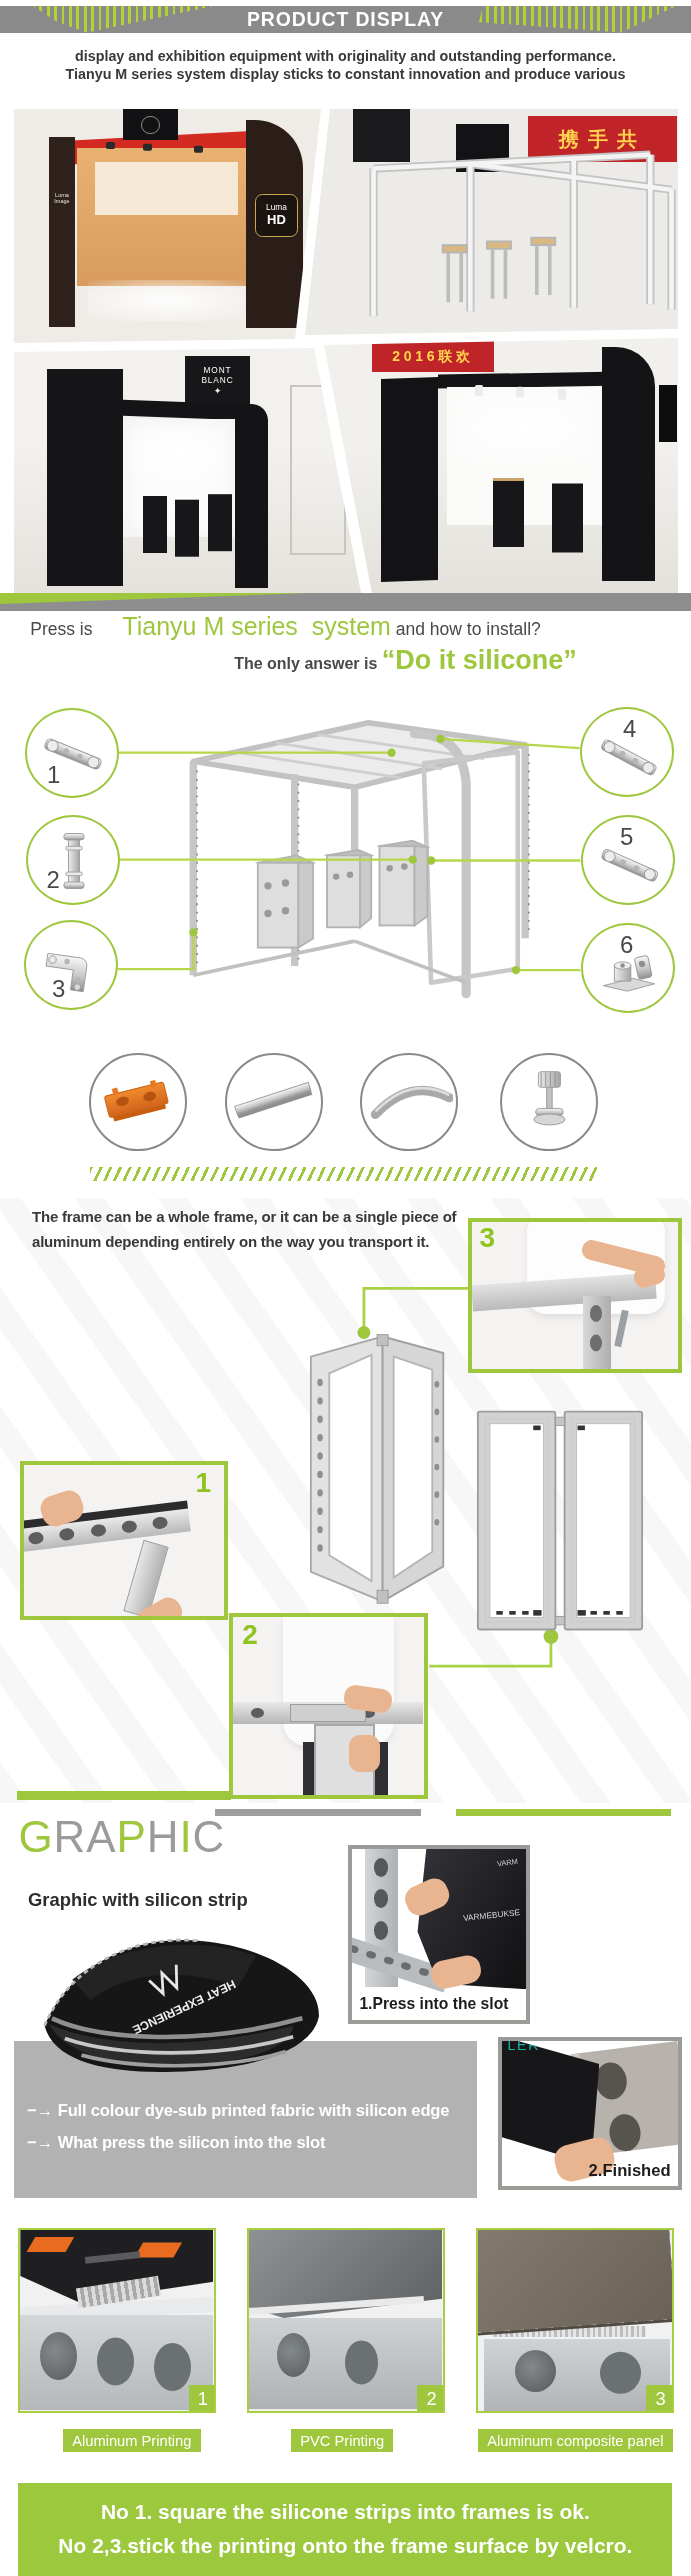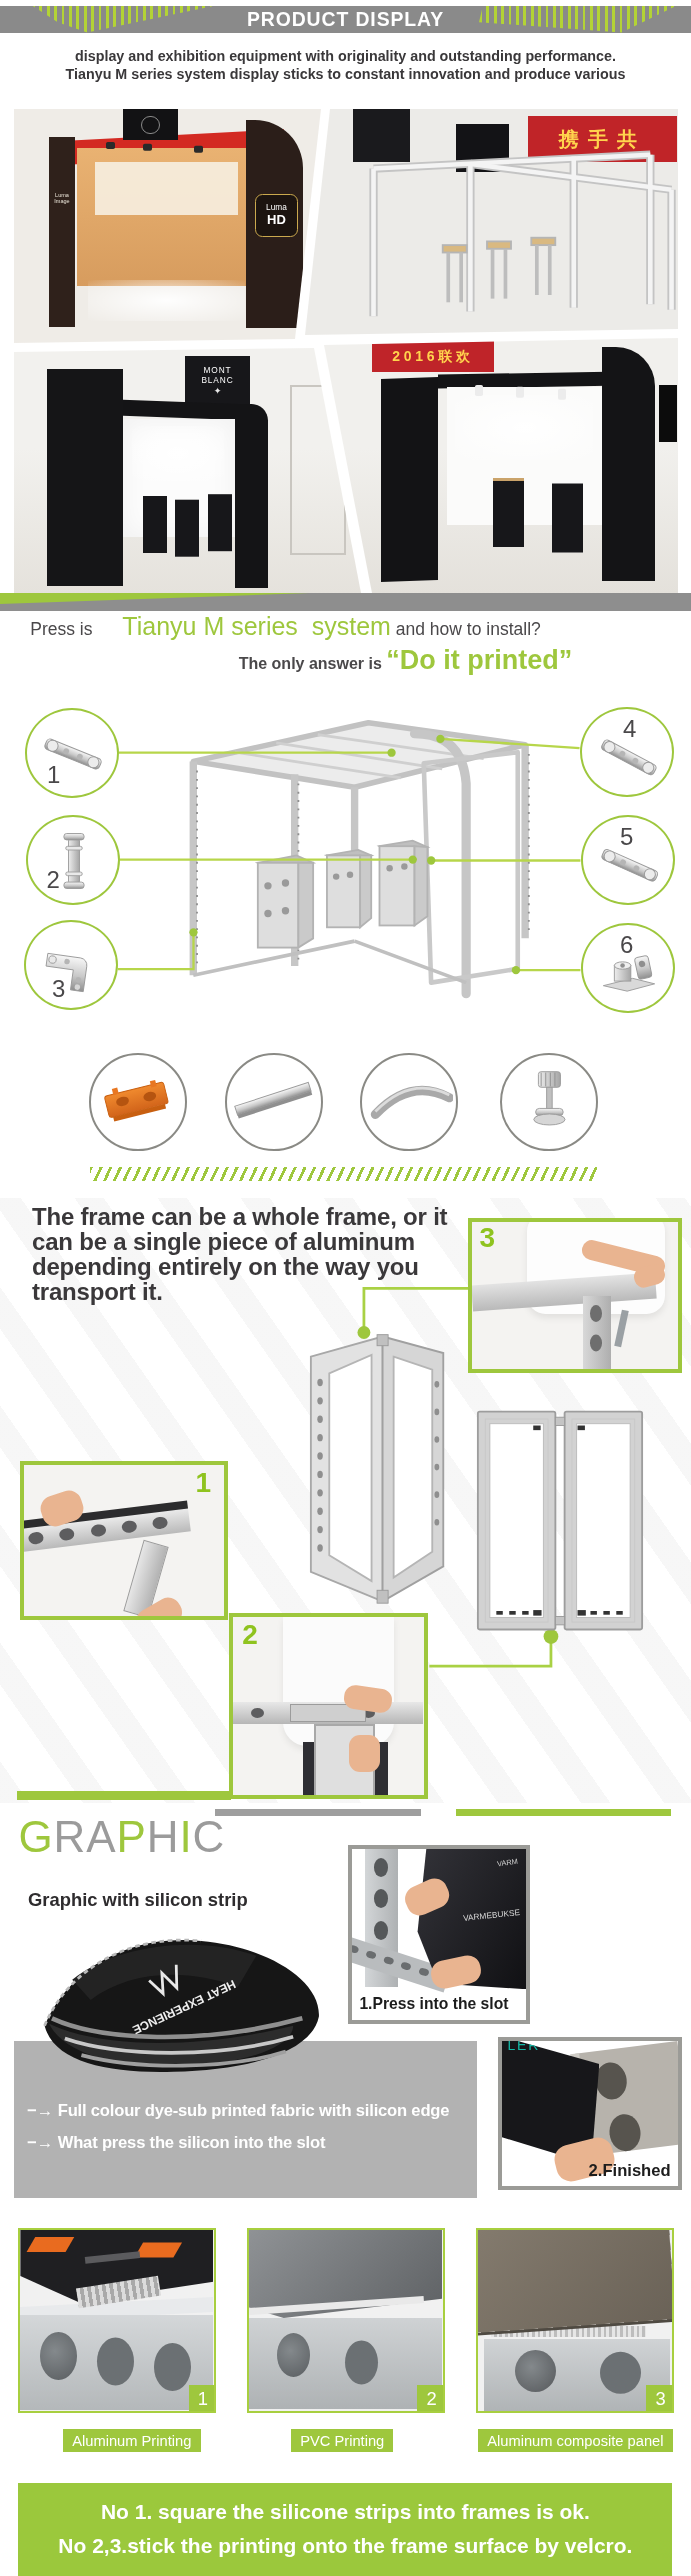--- a/index.html
+++ b/index.html
@@ -31,21 +31,21 @@
   .q2 .b{font-size:27px;font-weight:bold;color:var(--green);}
   
   .callout{position:absolute;width:94px;height:90px;border:2.8px solid var(--green);border-radius:50%;background:#fff;box-sizing:border-box;}
   .callout .num{position:absolute;font-size:24px;color:#4a484a;}
   .callout svg{position:absolute;left:13px;top:11px;}
   .pcircle{position:absolute;width:98px;height:98px;border:2.8px solid #8a8a85;border-radius:50%;background:#fff;box-sizing:border-box;}
   .pcircle svg{position:absolute;left:5.5px;top:13px;}
   .slashes{left:90px;top:1167px;width:507px;height:14px;background:repeating-linear-gradient(115deg,var(--green) 0 2.8px,rgba(0,0,0,0) 2.8px 8.8px);}
   
   .stripesbg{left:0;top:1198px;width:691px;height:605px;background:repeating-linear-gradient(55deg,rgba(175,175,175,0.10) 0 24px,rgba(255,255,255,0) 24px 68px);}
-  .frame-par{left:32px;top:1204px;width:431px;font-size:24px;line-height:25px;font-weight:bold;color:#3a383a;letter-spacing:-0.2px;}
+  .frame-par{left:32px;top:1204px;width:431px;font-size:15px;line-height:25px;font-weight:bold;color:#3a383a;letter-spacing:-0.2px;}
   .step-photo{position:absolute;border:4.6px solid var(--green);background:#f4f3f1;box-sizing:border-box;overflow:hidden;}
   .stepnum{position:absolute;font-size:28px;font-weight:bold;color:#8fc31f;z-index:5;}
   
   .bar{position:absolute;}
   .gtitle{left:18.4px;top:1812px;font-size:44px;letter-spacing:0.9px;font-weight:normal;white-space:nowrap;}
   .gsub{left:28px;top:1889px;font-size:18.4px;font-weight:bold;color:#2e2c2e;}
   .graybox{left:14px;top:2041px;width:463px;height:157px;background:var(--panel-gray);box-sizing:border-box;padding:59px 9.2px 0 13px;}
   .bullet{color:#fff;font-weight:bold;font-size:16.6px;line-height:22px;padding-left:37px;text-indent:-37px;letter-spacing:-0.2px;margin-bottom:10px;}
   .bullet .arr{letter-spacing:0;}
   .gphoto{position:absolute;border:4.6px solid #9b9b97;background:#fff;box-sizing:border-box;overflow:hidden;}
@@ -187,21 +187,21 @@
     <div class="abs divider-wedge"></div>
   </div>
 
   <div class="abs q1">
     <span class="small">Press is </span>
     <span class="big">Tianyu M series  system</span>
     <span class="small"> and how to install?</span>
   </div>
   <div class="abs q2">
     <span class="a">The only answer is </span>
-    <span class="b">“Do it printed”</span>
+    <span class="b">“Do it silicone”</span>
   </div>
 
   <svg class="abs" style="left:138px;top:706px;" width="424" height="332" viewBox="0 0 460 360">
     <path d="M60,60 L250,18 L420,42 L235,88 Z" fill="#ececec" stroke="#c2c2c2" stroke-width="6" stroke-linejoin="round"></path>
     <g stroke="#cfcfcf" stroke-width="3">
         <path d="M105,50 L285,78"></path>
         <path d="M150,40 L330,68"></path>
         <path d="M195,31 L375,57"></path>
       </g>
     <g stroke="#c6c6c6" stroke-width="8" fill="none">

